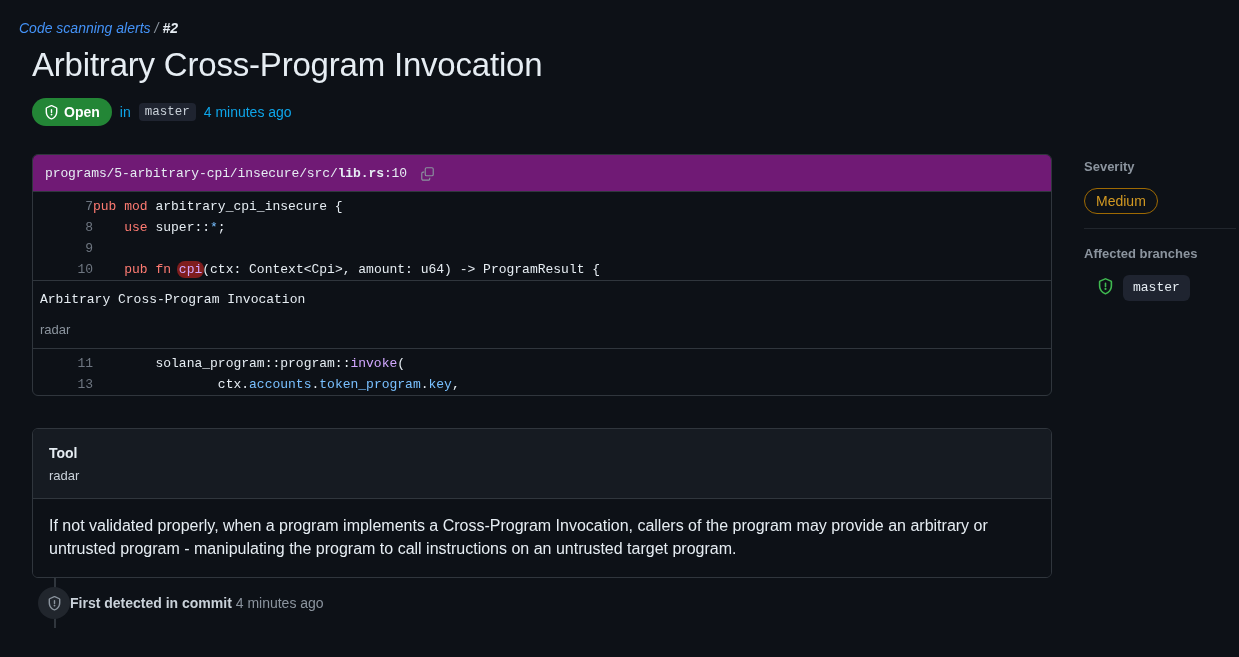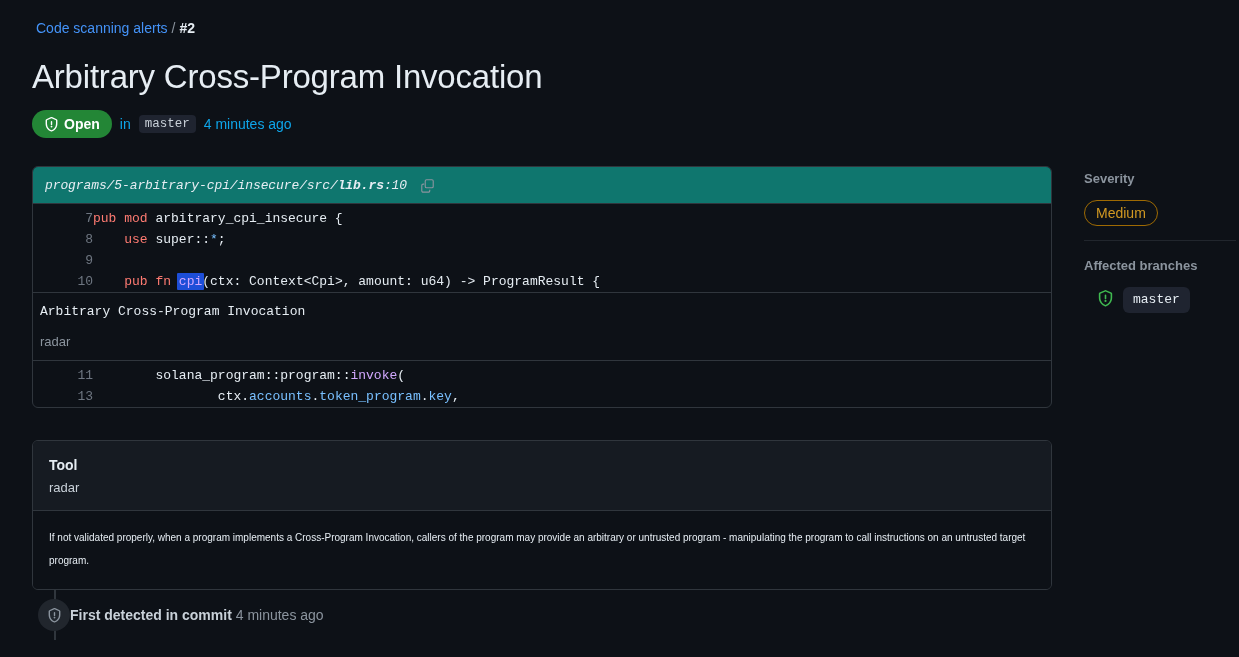--- a/index.html
+++ b/index.html
@@ -18,25 +18,26 @@
   .page {
     position: relative;
     width: 1239px;
     height: 657px;
     box-sizing: border-box;
     padding: 18px 0 0 0;
   }
 
   
   .breadcrumb {
-    padding-left: 36px;
+    padding-left: 19px;
     font-size: 14px;
     line-height: 20px;
     color: #e6edf3;
-    margin-bottom: 19px;
+    margin-bottom: 7px;
+    font-style: italic;
   }
   .breadcrumb a {
     color: #4493f8;
     text-decoration: none;
   }
   .breadcrumb .sep {
     color: #8b949e;
     margin: 0 4px;
   }
   .breadcrumb .num { color: #e6edf3; font-weight: 600; }
@@ -100,28 +101,27 @@
   }
 
   
   .code-card {
     border: 1px solid #30363d;
     border-radius: 6px;
     overflow: hidden;
     background: #0d1117;
   }
   .code-head {
-    background: #0f766e;
+    background: #701a75;
     border-bottom: 1px solid #30363d;
     height: 36px;
     display: flex;
     align-items: center;
     padding: 0 12px;
     gap: 12px;
-    font-style: italic;
   }
   .code-path {
     font-family: "Liberation Mono", monospace;
     font-size: 13px;
     color: #e6edf3;
     letter-spacing: -0.1px;
   }
   .code-path b { font-weight: 700; }
   .copy-btn {
     width: 18px; height: 18px;
@@ -153,22 +153,22 @@
   }
   tr.code-row td { padding-top: 0; padding-bottom: 0; }
   tr.code-row:first-child td { padding-top: 4px; }
 
   
   .k  { color: #ff7b72; }
   .fn { color: #d2a8ff; }
   .pr { color: #79c0ff; }
   .op { color: #79c0ff; }
   .hl {
-    background: #1d4ed8;
-    border-radius: 1px;
+    background: #7f1d1d;
+    border-radius: 8px;
     padding: 1px 2px;
     margin: 0 -2px;
   }
 
   
   tr.annot td {
     background: #0d1117;
     border-top: 1px solid #30363d;
     border-bottom: 1px solid #30363d;
   }
@@ -220,21 +220,21 @@
   }
   .meta-val-mono {
     font-family: "Liberation Mono", monospace;
     font-size: 13.5px;
     color: #e6edf3;
     line-height: 20px;
   }
   .detail-body {
     background: #0d1117;
     padding: 15px 16px 17px 16px;
-    font-size: 10px;
+    font-size: 16px;
     line-height: 23px;
     color: #e6edf3;
   }
 
   
   .timeline {
     position: relative;
     margin-top: 0;
     padding-left: 32px;
   }

